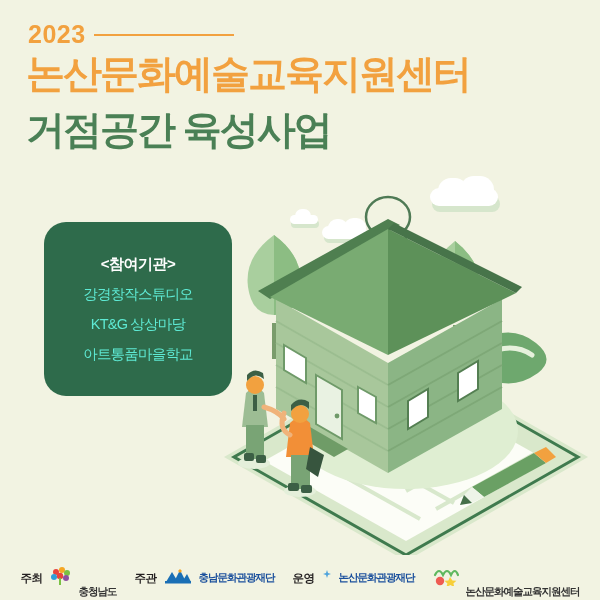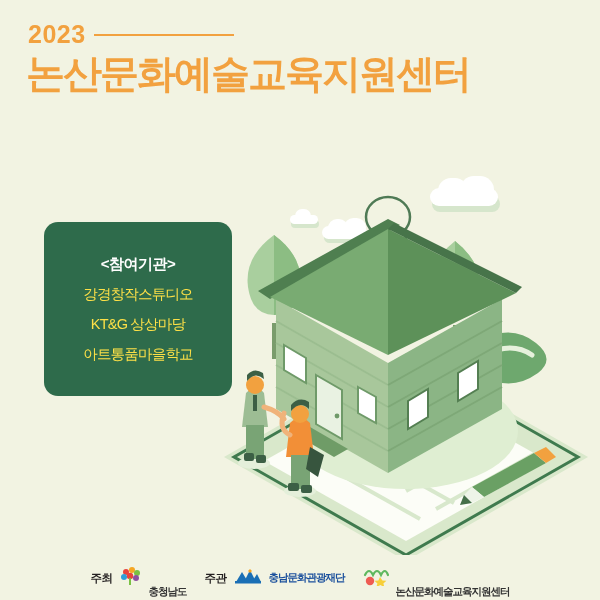--- a/index.html
+++ b/index.html
@@ -23,27 +23,27 @@
   }
   .title2{
     position:absolute;left:26px;top:110px;
     font-size:39px;font-weight:bold;color:#4a8055;
     letter-spacing:-2px;line-height:1;white-space:nowrap;
   }
 
   
   .infobox{
     position:absolute;left:44px;top:222px;width:188px;height:174px;
-    background:#2e6b4b;border-radius:14px;
+    background:#2e6b4b;border-radius:22px;
     display:flex;flex-direction:column;align-items:center;
     justify-content:center;gap:11px;
     box-sizing:border-box;padding:10px 6px;
   }
   .infobox .head{color:#ffffff;font-size:15px;font-weight:bold;letter-spacing:-0.5px;}
-  .infobox .row{color:#fde047;font-size:14.5px;letter-spacing:-0.8px;white-space:nowrap;}
+  .infobox .row{color:#5eead4;font-size:14.5px;letter-spacing:-0.8px;white-space:nowrap;}
 
   
   .cloud{position:absolute;}
   .cloud .shadow{position:absolute;background:#d6e6cc;border-radius:999px;}
   .cloud .p{position:absolute;background:#ffffff;border-radius:999px;}
 
   
   .scene{position:absolute;left:210px;top:195px;width:390px;height:360px;}
   .svgwrap{position:absolute;inset:0;}
 
@@ -64,20 +64,21 @@
 <body>
 
 <div class="poster">
 
   <div class="year-row">
     <span class="year">2023</span>
     <span class="year-rule"></span>
   </div>
 
   <div class="title1">논산문화예술교육지원센터</div>
+  <div class="title2">거점공간 육성사업</div>
 
   <div class="cloud" style="left:430px;top:176px;width:72px;height:40px;">
     <div class="shadow" style="left:2px;top:20px;width:68px;height:16px;"></div>
     <div class="p" style="left:0px;top:12px;width:68px;height:18px;"></div>
     <div class="p" style="left:8px;top:2px;width:30px;height:26px;"></div>
     <div class="p" style="left:30px;top:0px;width:34px;height:28px;"></div>
   </div>
 
   <div class="cloud" style="left:322px;top:218px;width:48px;height:28px;">
     <div class="shadow" style="left:2px;top:14px;width:45px;height:11px;"></div>
@@ -236,20 +237,29 @@
           <path d="M2 14 L8 4 L14 14 Z" fill="#1a6fb5"></path>
           <path d="M10 14 L16 2 L22 14 Z" fill="#1a6fb5"></path>
           <path d="M18 14 L23 6 L27 14 Z" fill="#1a6fb5"></path>
           <rect x="1" y="13" width="26" height="2.5" fill="#1a6fb5"></rect>
           <path d="M14 3 l2 -2 l2 2 l-2 2 Z" fill="#f5a623"></path>
         </svg>
       </span>
       <span class="fname blue">충남문화관광재단</span>
     </div>
 
+    <div class="fgroup">
+      <span class="flabel">운영</span>
+      <span class="flogo">
+        <svg width="10" height="14" viewBox="0 0 10 14">
+          <path d="M5 1 L6 4 L9 5 L6 6 L5 9 L4 6 L1 5 L4 4 Z" fill="#4fa3dc"></path>
+        </svg>
+      </span>
+      <span class="fname blue">논산문화관광재단</span>
+    </div>
 
     <div class="fgroup">
       <span class="flogo">
         <svg width="26" height="20" viewBox="0 0 26 20">
           <path d="M2 9 q4 -8 8 0 q4 -8 8 0 q4 -8 7 0" stroke="#5fb85f" stroke-width="2.2" fill="none" stroke-linecap="round"></path>
           <circle cx="7" cy="15" r="4.2" fill="#ef5b52"></circle>
           <path d="M17 11 l2.4 3.4 l4 0.4 l-3 2.6 l1 3.8 l-4 -2.2 l-4 2.2 l1 -3.8 l-3 -2.6 l4 -0.4 Z" fill="#f7cf3a"></path>
         </svg>
       </span>
       <span class="fname dark">논산문화예술교육지원센터</span>

